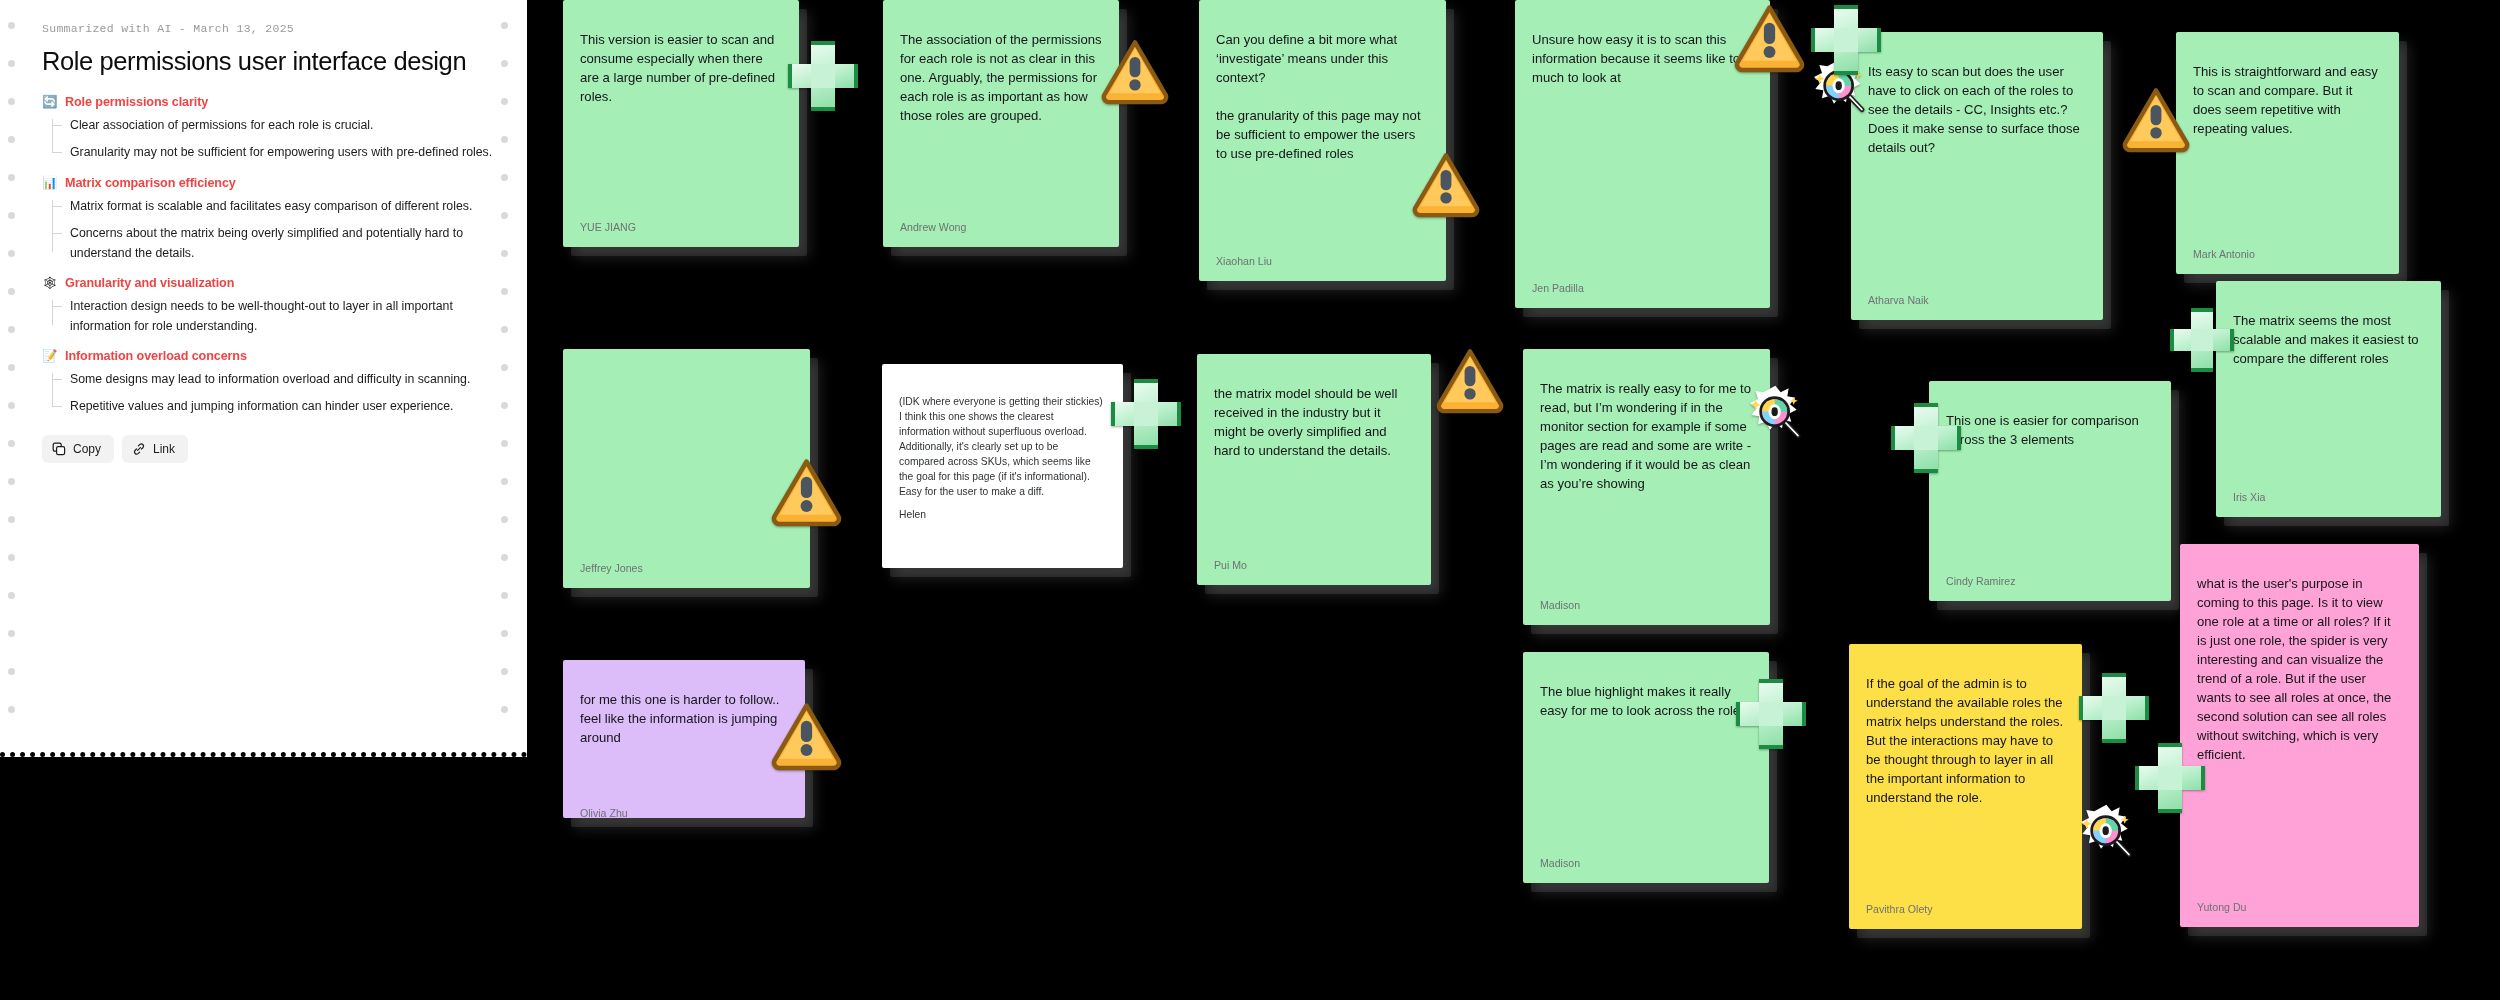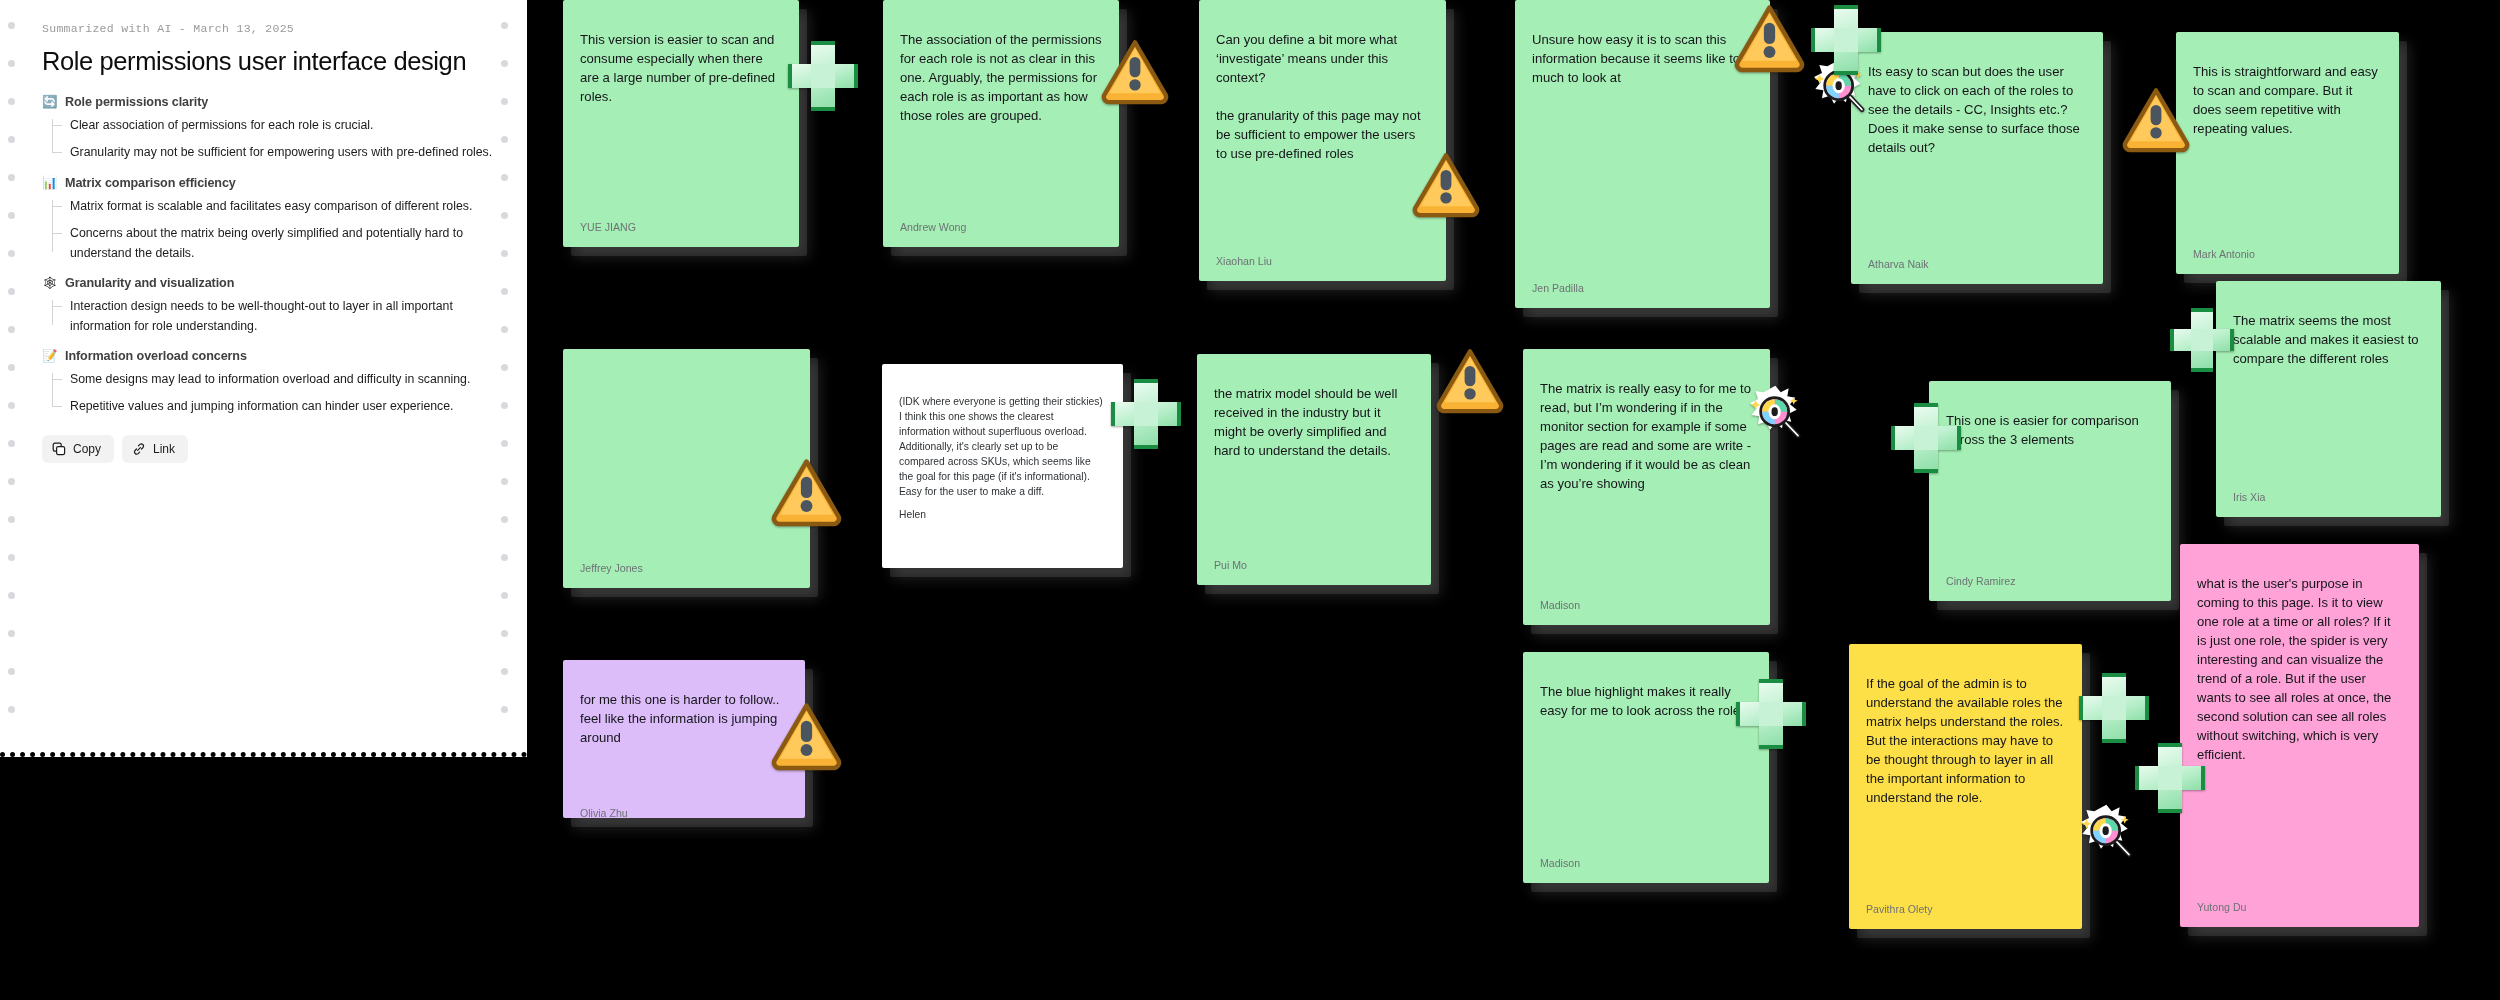--- a/index.html
+++ b/index.html
@@ -52,21 +52,21 @@
     margin-left: 12px;
     margin-bottom: 19px;
   }
   .section { margin-left: 12px; margin-bottom: 13px; }
   .section-head {
     display: flex; align-items: center; gap: 8px;
     margin-bottom: 7px;
   }
   .section-emoji { font-size: 12.5px; line-height: 1; width: 15px; text-align: center; }
   .section-title {
-    font-size: 12.6px; font-weight: bold; color: #404040;
+    font-size: 12.6px; font-weight: bold; color: #ef4444;
     letter-spacing: -0.1px;
   }
   .bullets {
     position: relative;
     margin-left: 10px;
     padding-left: 18px;
   }
   .bullets::before {
     content: ""; position: absolute; left: 0; top: 3px; bottom: 11px;
     width: 1px; background: #d4d4d8;
@@ -293,21 +293,21 @@
       <div class="sticky c-green" id="note-xiaohan-liu" style="left: 1199px; top: 0px; width: 247px; height: 281px;">
         <div class="body">Can you define a bit more what ‘investigate’ means under this context?
 
 the granularity of this page may not be sufficient to empower the users to use pre-defined roles</div>
         <div class="author">Xiaohan Liu</div>
       </div>
       <div class="sticky c-green" id="note-jen-padilla" style="left: 1515px; top: 0px; width: 255px; height: 308px;">
         <div class="body">Unsure how easy it is to scan this information because it seems like too much to look at</div>
         <div class="author">Jen Padilla</div>
       </div>
-      <div class="sticky c-green" id="note-atharva-naik" style="left: 1851px; top: 32px; width: 252px; height: 252px;">
+      <div class="sticky c-green" id="note-atharva-naik" style="left: 1851px; top: 32px; width: 252px; height: 288px;">
         <div class="body">Its easy to scan but does the user have to click on each of the roles to see the details - CC, Insights etc.?
 Does it make sense to surface those details out?</div>
         <div class="author">Atharva Naik</div>
       </div>
       <div class="sticky c-green" id="note-mark-antonio" style="left: 2176px; top: 32px; width: 223px; height: 242px;">
         <div class="body">This is straightforward and easy to scan and compare. But it does seem repetitive with repeating values.</div>
         <div class="author">Mark Antonio</div>
       </div>
       <div class="sticky c-green" id="note-iris-xia" style="left: 2216px; top: 281px; width: 225px; height: 236px;">
         <div class="body">The matrix seems the most scalable and makes it easiest to compare the different roles</div>

